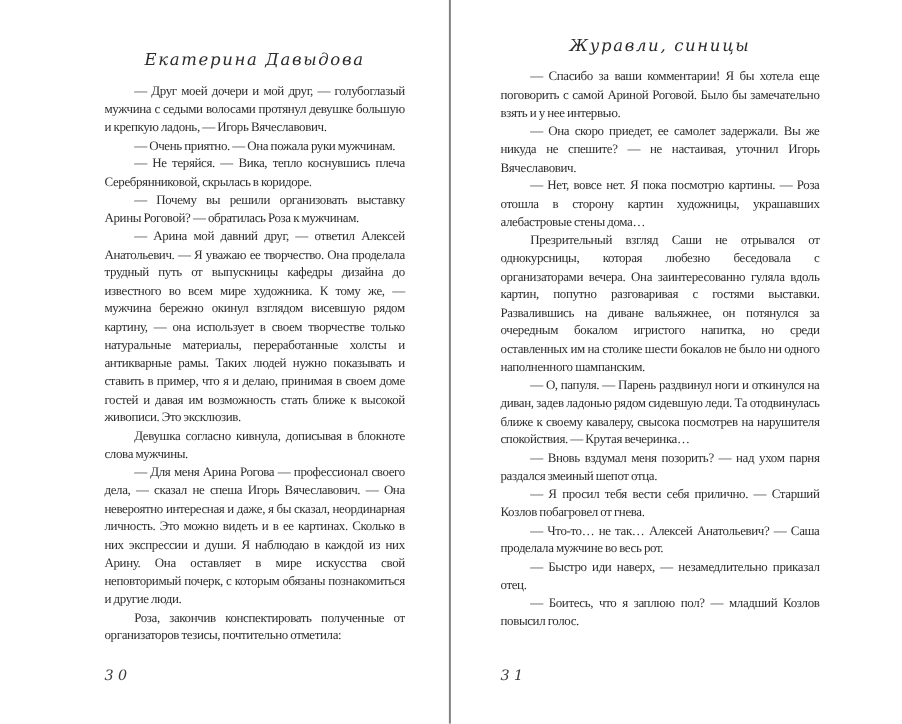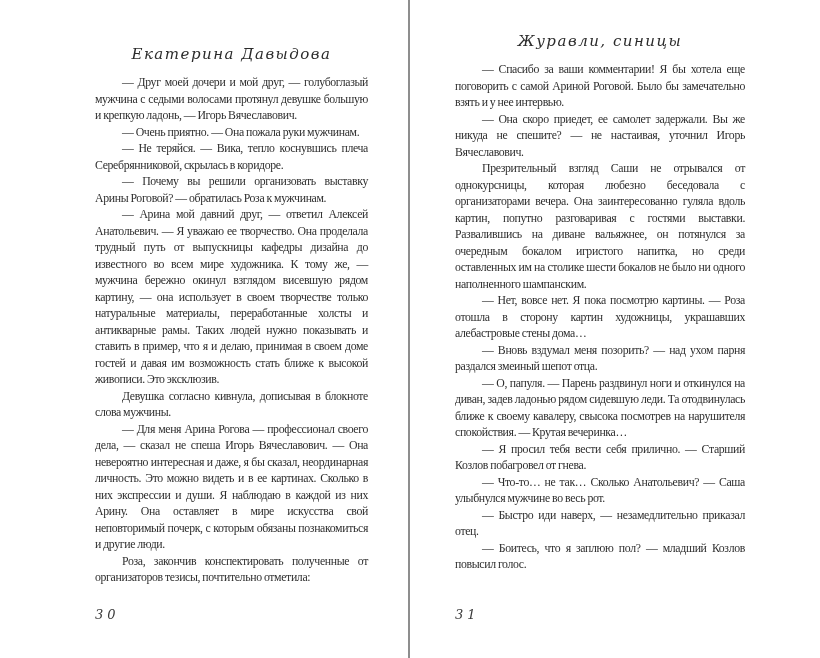--- a/index.html
+++ b/index.html
@@ -55,25 +55,25 @@
     <div class="page-number">30</div>
   </div>
 
   <div class="spine"></div>
 
   <div class="page page--right">
     <div class="running-head">Журавли, синицы</div>
     <div class="body-text">
       <p>— Спасибо за ваши комментарии! Я бы хотела еще поговорить с самой Ариной Роговой. Было бы замечательно взять и у нее интервью.</p>
       <p>— Она скоро приедет, ее самолет задержали. Вы же никуда не спешите? — не настаивая, уточнил Игорь Вячеславович.</p>
+      <p>— Нет, вовсе нет. Я пока посмотрю картины. — Роза отошла в сторону картин художницы, украшавших алебастровые стены дома…</p>
       <p>Презрительный взгляд Саши не отрывался от однокурсницы, которая любезно беседовала с организаторами вечера. Она заинтересованно гуляла вдоль картин, попутно разговаривая с гостями выставки. Развалившись на диване вальяжнее, он потянулся за очередным бокалом игристого напитка, но среди оставленных им на столике шести бокалов не было ни одного наполненного шампанским.</p>
-      <p>— Нет, вовсе нет. Я пока посмотрю картины. — Роза отошла в сторону картин художницы, украшавших алебастровые стены дома…</p>
+      <p>— О, папуля. — Парень раздвинул ноги и откинулся на диван, задев ладонью рядом сидевшую леди. Та отодвинулась ближе к своему кавалеру, свысока посмотрев на нарушителя спокойствия. — Крутая вечеринка…</p>
       <p>— Вновь вздумал меня позорить? — над ухом парня раздался змеиный шепот отца.</p>
-      <p>— О, папуля. — Парень раздвинул ноги и откинулся на диван, задев ладонью рядом сидевшую леди. Та отодвинулась ближе к своему кавалеру, свысока посмотрев на нарушителя спокойствия. — Крутая вечеринка…</p>
       <p>— Я просил тебя вести себя прилично. — Старший Козлов побагровел от гнева.</p>
-      <p>— Что-то… не так… Сколько Анатольевич? — Саша улыбнулся мужчине во весь рот.</p>
+      <p>— Что-то… не так… Алексей Анатольевич? — Саша проделала мужчине во весь рот.</p>
       <p>— Быстро иди наверх, — незамедлительно приказал отец.</p>
       <p>— Боитесь, что я заплюю пол? — младший Козлов повысил голос.</p>
     </div>
     <div class="page-number">31</div>
   </div>
 
 </div>
 
 </body></html>

